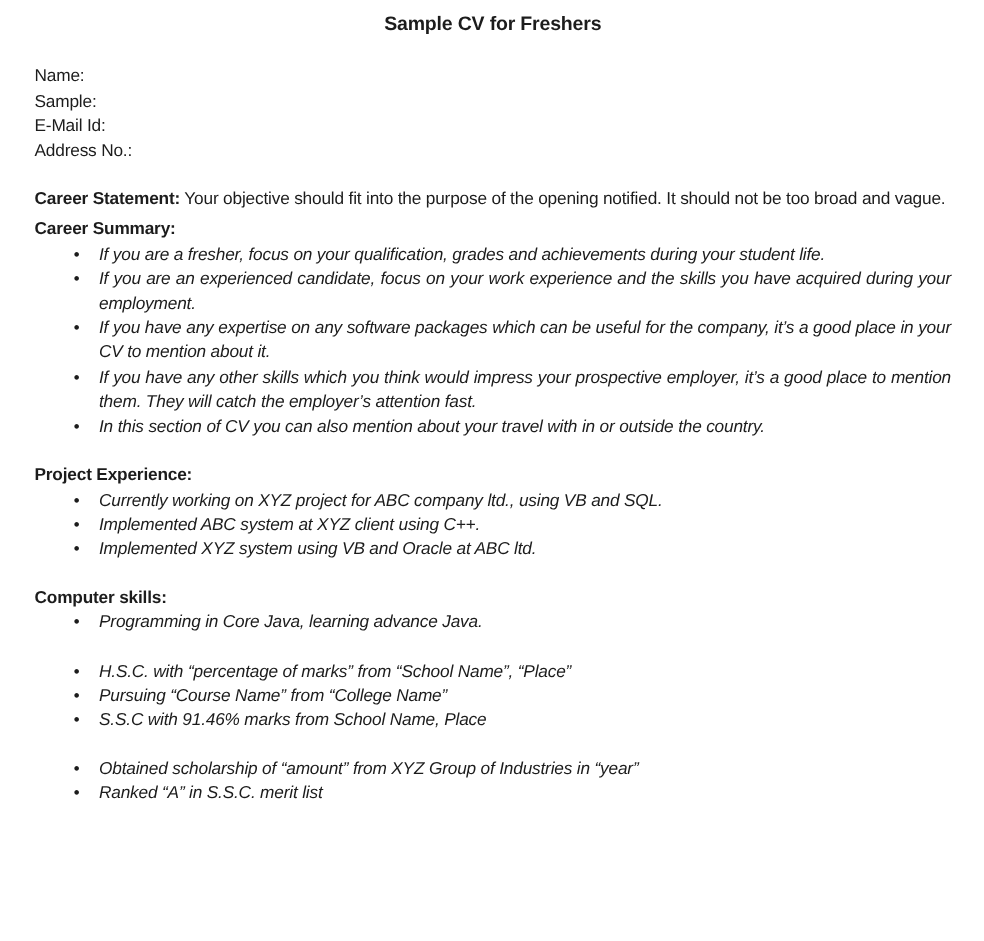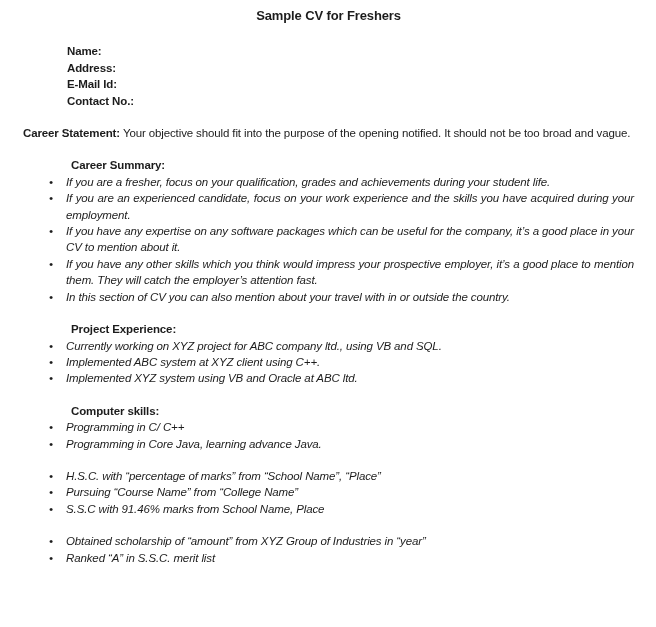--- a/index.html
+++ b/index.html
@@ -16,47 +16,47 @@
     line-height: 16.4px;
     letter-spacing: -0.12px;
   }
   .doc-title {
     margin: 0 0 19px 0;
     text-align: center;
     font-weight: bold;
     font-size: 13px;
   }
   .contact-block { margin: 0 0 16px 0; }
-  .contact-line { font-weight: bold; margin-left: 44px; }
-  .statement-para { margin: 0 0 16px 0; text-align: justify; }
+  .contact-line { font-weight: normal; }
+  .statement-para { margin: 0 0 4px 0; text-align: justify; }
   .statement-para .heading-inline { font-weight: bold; }
   .section { margin: 0 0 16px 0; }
-  .section-heading { font-weight: bold; margin-left: 48px; }
+  .section-heading { font-weight: bold; }
   ul.bullets { margin: 0; padding: 0 0 0 43px; list-style: none; font-style: italic; }
   ul.bullets li { position: relative; text-align: justify; }
   ul.bullets li::before {
     content: "\2022";
     position: absolute;
     left: -17px;
     top: 0;
     font-size: 11.5px;
   }
 </style>
 </head>
 <body>
 
 <div class="page">
 
   <h1 class="doc-title">Sample CV for Freshers</h1>
 
   <div class="contact-block">
       <div class="contact-line">Name:</div>
-      <div class="contact-line">Address:</div>
+      <div class="contact-line">Sample:</div>
       <div class="contact-line">E-Mail Id:</div>
-      <div class="contact-line">Contact No.:</div>
+      <div class="contact-line">Address No.:</div>
     </div>
 
   <p class="statement-para">
     <span class="heading-inline">Career Statement:</span><span> Your objective should fit into the purpose of the opening notified. It should not be too broad and vague.</span>
   </p>
 
   <div id="sections">
       <div class="section">
     <div class="section-heading">Career Summary:</div>
     <ul class="bullets">
@@ -71,21 +71,20 @@
     <div class="section-heading">Project Experience:</div>
     <ul class="bullets">
           <li>Currently working on XYZ project for ABC company ltd., using VB and SQL.</li>
           <li>Implemented ABC system at XYZ client using C++.</li>
           <li>Implemented XYZ system using VB and Oracle at ABC ltd.</li>
         </ul>
   </div>
       <div class="section">
     <div class="section-heading">Computer skills:</div>
     <ul class="bullets">
-          <li>Programming in C/ C++</li>
           <li>Programming in Core Java, learning advance Java.</li>
         </ul>
   </div>
       <div class="section">
     <ul class="bullets">
           <li>H.S.C. with “percentage of marks” from “School Name”, “Place”</li>
           <li>Pursuing “Course Name” from “College Name”</li>
           <li>S.S.C with 91.46% marks from School Name, Place</li>
         </ul>
   </div>

